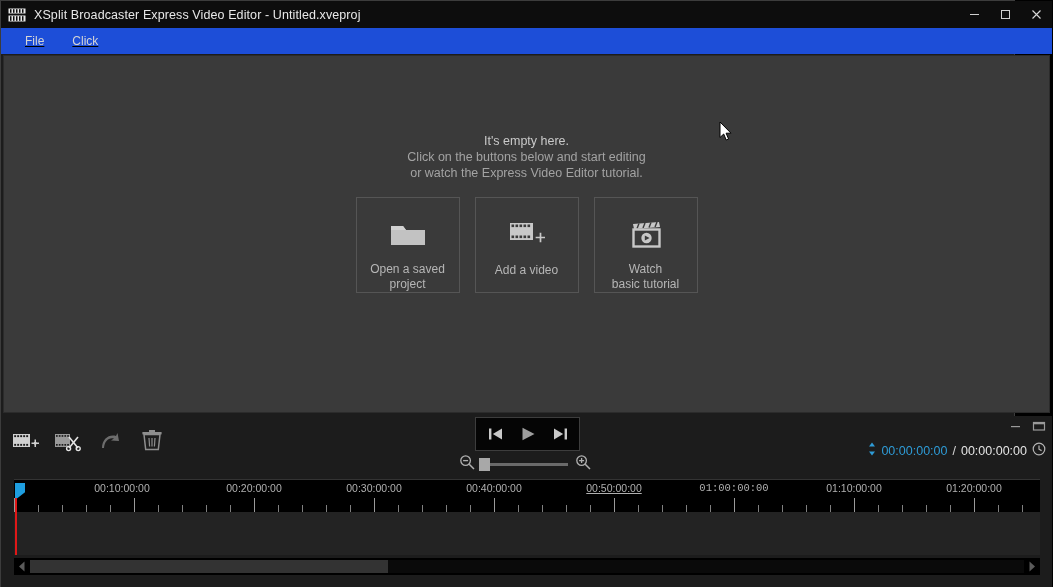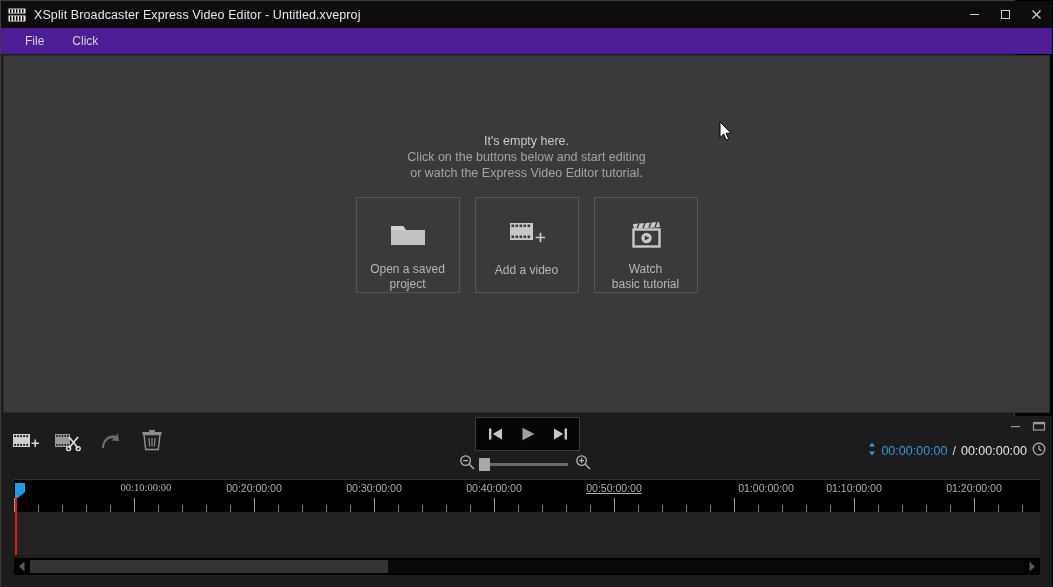--- a/index.html
+++ b/index.html
@@ -41,22 +41,22 @@
   .win-btn {
     width: 31px; height: 27px;
     display: flex; align-items: center; justify-content: center;
   }
   .win-btn svg { display: block; }
 
   
   #menubar {
     position: absolute; left: 0; top: 27px;
     width: 1051px; height: 26px;
-    background: #4c1d95;
-    display: flex; align-items: center;
+    background: #1d4ed8;
+    display: flex; align-items: center; text-decoration: underline;
   }
   .menu-item {
     color: #d5d5d5;
     font-size: 12px;
     padding: 4px 11px;
     margin-left: 6px;
   }
   .menu-item:first-child { margin-left: 13px; }
 
   
@@ -550,26 +550,26 @@
         <div class="tick major" style="left: 840px;"></div>
         <div class="tick minor" style="left: 864px;"></div>
         <div class="tick minor" style="left: 888px;"></div>
         <div class="tick minor" style="left: 912px;"></div>
         <div class="tick minor" style="left: 936px;"></div>
         <div class="tick major" style="left: 960px;"></div>
         <div class="tick minor" style="left: 984px;"></div>
         <div class="tick minor" style="left: 1008px;"></div>
         <div class="tick minor" style="left: 984px;"></div>
         <div class="tick minor" style="left: 1008px;"></div>
-        <div class="ruler-label" style="left: 132px; font-family: Liberation Serif, serif;">00:10:00:00</div>
+        <div class="ruler-label" style="left: 108px;">00:10:00:00</div>
         <div class="ruler-label" style="left: 240px;">00:20:00:00</div>
         <div class="ruler-label" style="left: 360px;">00:30:00:00</div>
         <div class="ruler-label" style="left: 480px;">00:40:00:00</div>
         <div class="ruler-label" style="left: 600px; text-decoration: underline;">00:50:00:00</div>
-        <div class="ruler-label" style="left: 752px;">01:00:00:00</div>
+        <div class="ruler-label" style="left: 720px; font-family: Liberation Mono, monospace;">01:00:00:00</div>
         <div class="ruler-label" style="left: 840px;">01:10:00:00</div>
         <div class="ruler-label" style="left: 960px;">01:20:00:00</div>
       </div>
     <div id="track-area"></div>
     <div id="playhead">
       <div id="playhead-flag"></div>
       <div id="playhead-line"></div>
     </div>
   </div>
 

